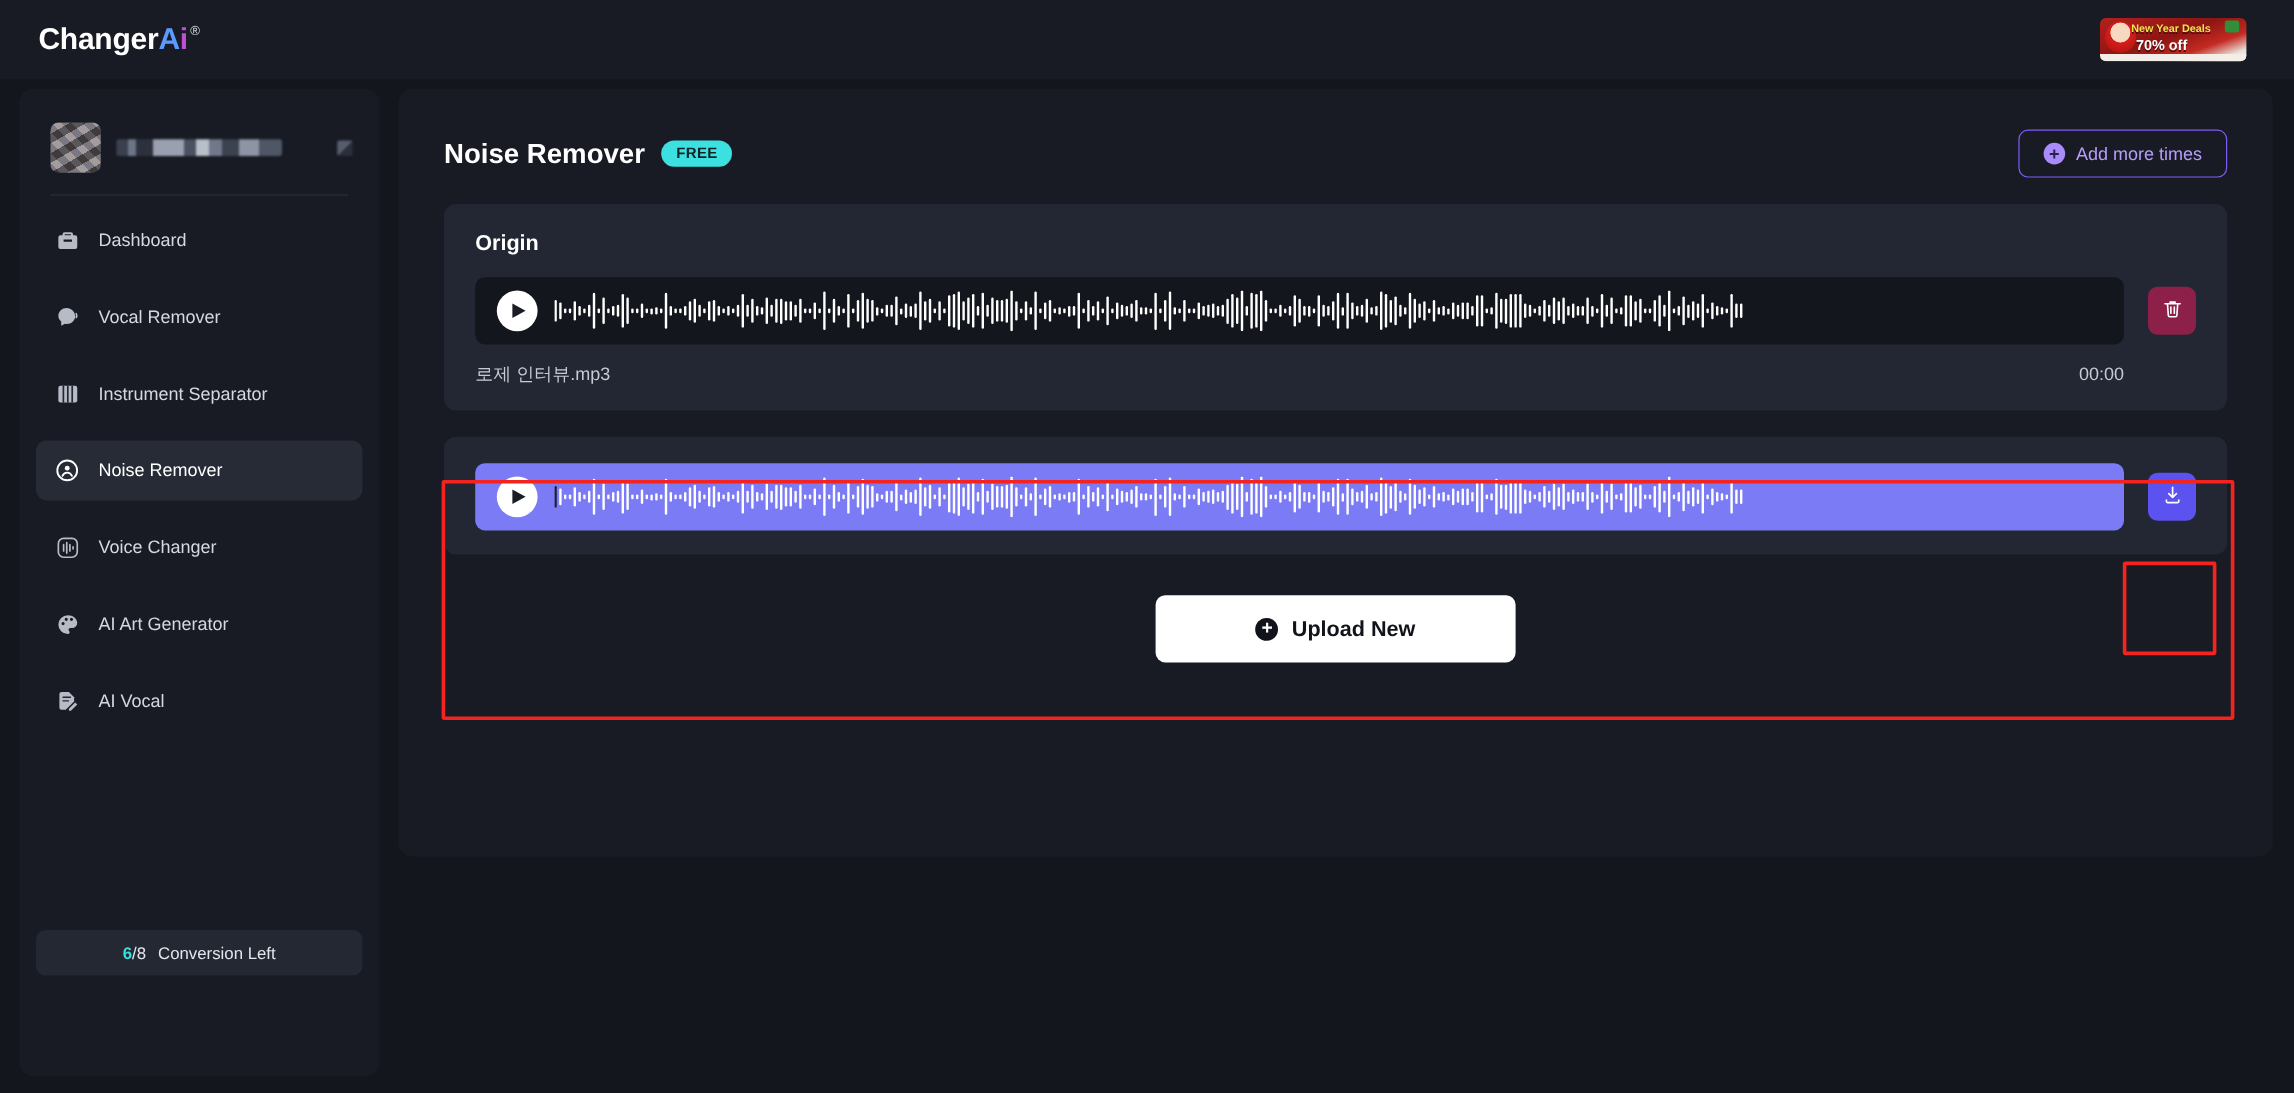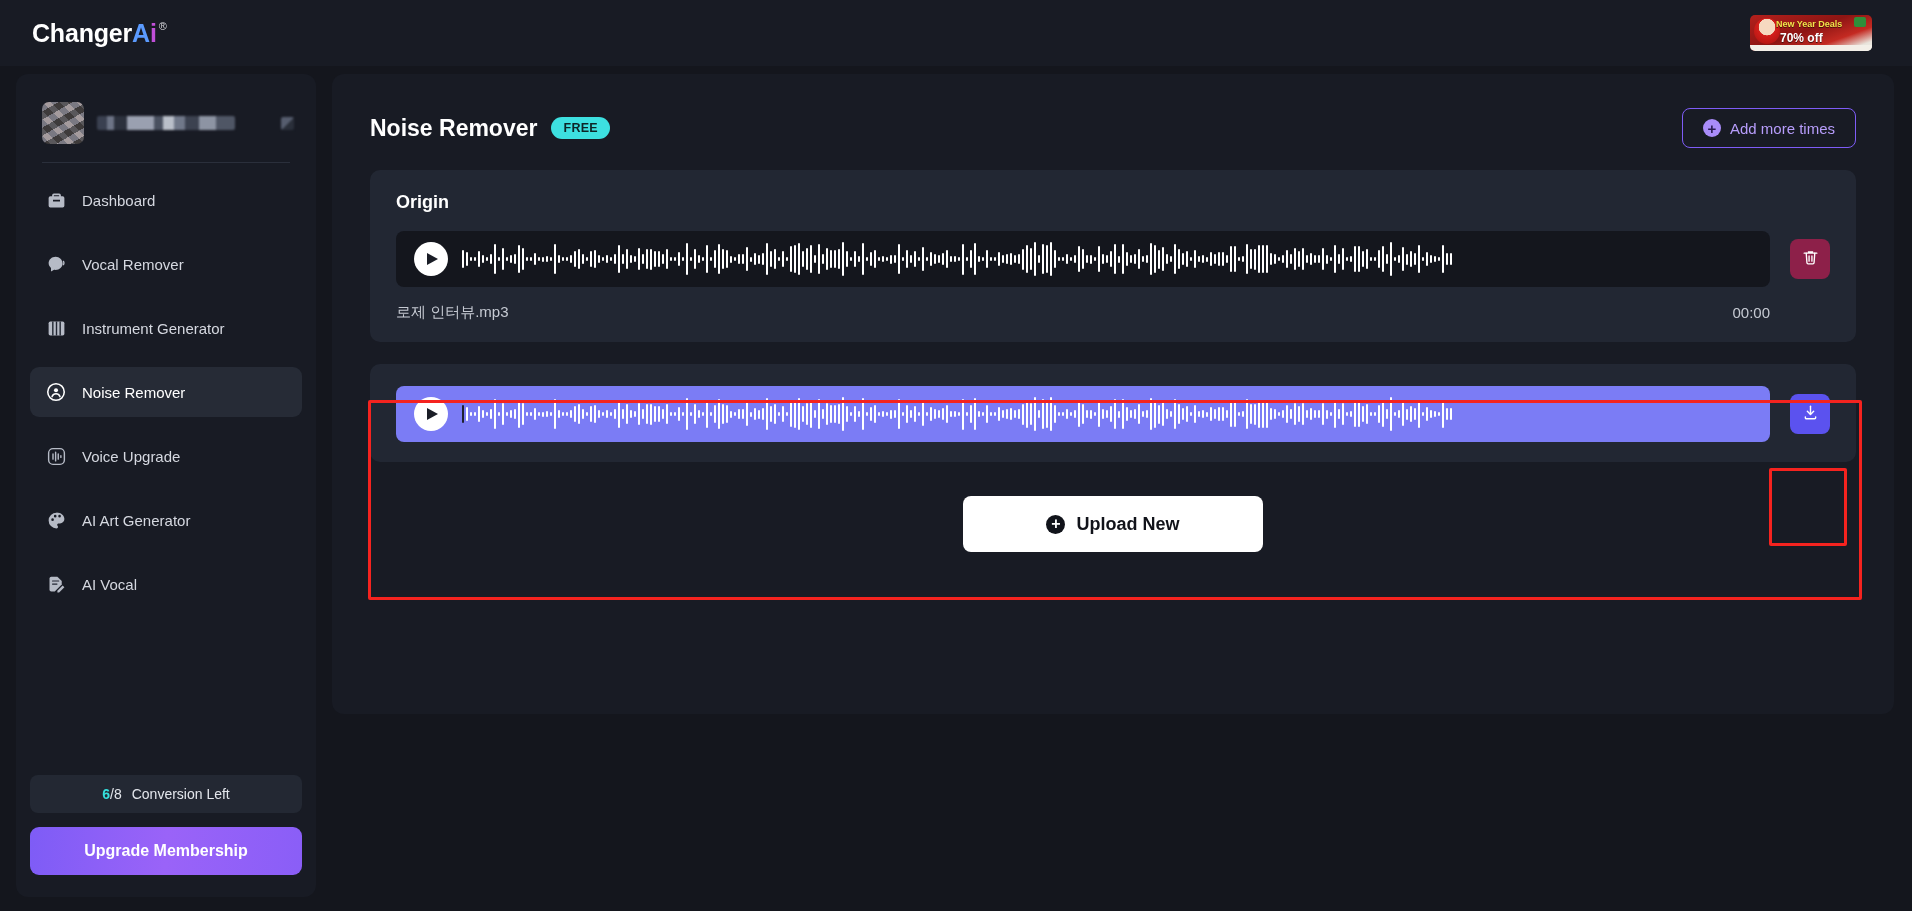--- a/index.html
+++ b/index.html
@@ -437,21 +437,21 @@
 
     <div class="nav-item">
       <span class="nav-icon">
         <svg width="21" height="21" viewBox="0 0 24 24" fill="currentColor">
             <rect x="3" y="4" width="18" height="16" rx="2"></rect>
             <rect x="7" y="4" width="1.6" height="16" fill="#222733"></rect>
             <rect x="11.2" y="4" width="1.6" height="16" fill="#222733"></rect>
             <rect x="15.4" y="4" width="1.6" height="16" fill="#222733"></rect>
           </svg>
       </span>
-      <span class="nav-label">Instrument Generator</span>
+      <span class="nav-label">Instrument Separator</span>
     </div>
 
     <div class="nav-item active">
       <span class="nav-icon">
         <svg width="22" height="22" viewBox="0 0 24 24" fill="none" stroke="currentColor" stroke-width="1.7">
             <circle cx="12" cy="12" r="9"></circle>
             <circle cx="12" cy="10" r="2.2" fill="currentColor" stroke="none"></circle>
             <path d="M7.7 17c.8-2 2.3-3 4.3-3s3.5 1 4.3 3" stroke-linecap="round"></path>
           </svg>
       </span>
@@ -459,21 +459,21 @@
     </div>
 
 
     <div class="nav-item">
       <span class="nav-icon">
         <svg width="21" height="21" viewBox="0 0 24 24" fill="none" stroke="currentColor" stroke-width="1.6">
             <rect x="3" y="3" width="18" height="18" rx="5"></rect>
             <path d="M8 9v6M11 7v10M14 9v6M17 11v2" stroke-linecap="round"></path>
           </svg>
       </span>
-      <span class="nav-label">Voice Upgrade</span>
+      <span class="nav-label">Voice Changer</span>
     </div>
 
     <div class="nav-item">
       <span class="nav-icon">
         <svg width="21" height="21" viewBox="0 0 24 24" fill="currentColor">
             <path d="M12 3a9 9 0 000 18c1 0 1.7-.8 1.7-1.7 0-.5-.2-.9-.5-1.2-.3-.3-.5-.7-.5-1.1 0-.9.8-1.7 1.7-1.7H16a5 5 0 005-5c0-3.9-4-7.3-9-7.3zM7.5 12.5a1.5 1.5 0 110-3 1.5 1.5 0 010 3zm3-4a1.5 1.5 0 110-3 1.5 1.5 0 010 3zm5 0a1.5 1.5 0 110-3 1.5 1.5 0 010 3z"></path>
           </svg>
       </span>
       <span class="nav-label">AI Art Generator</span>
     </div>
@@ -490,21 +490,20 @@
     </div>
 
   </div>
 
   <div class="conversion-box">
     <span class="conv-num">6</span>
       <span class="conv-den">/8</span>
       <span>Conversion Left</span>
   </div>
 
-  <button class="upgrade-btn">Upgrade Membership</button>
 </div>
 
 <div class="main">
 
   <div class="main-head">
     <span class="page-title">Noise Remover</span>
     <span class="free-badge">FREE</span>
     <button class="add-times-btn">
       <span class="plus-circle">+</span>
       <span>Add more times</span>

